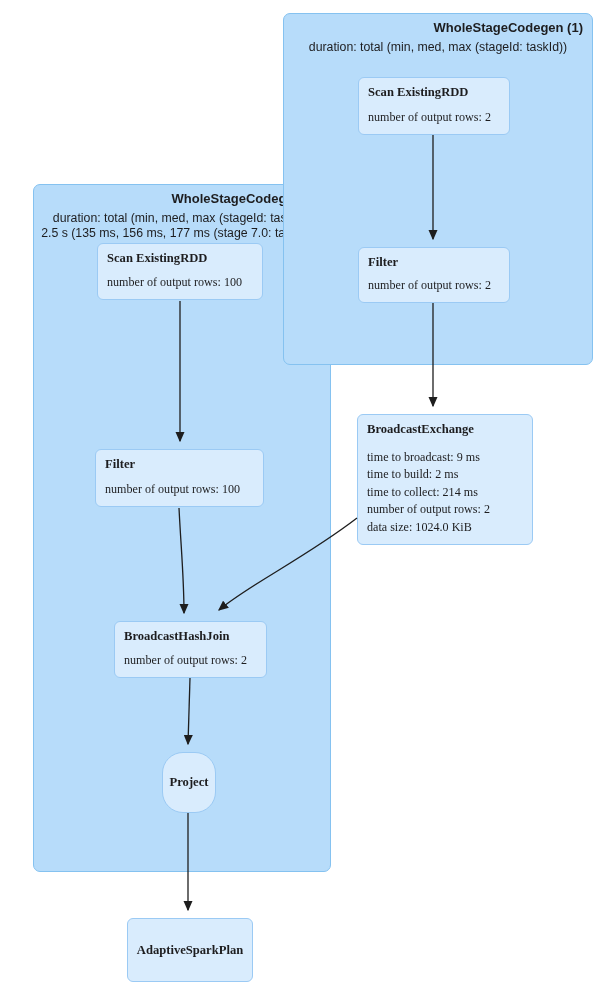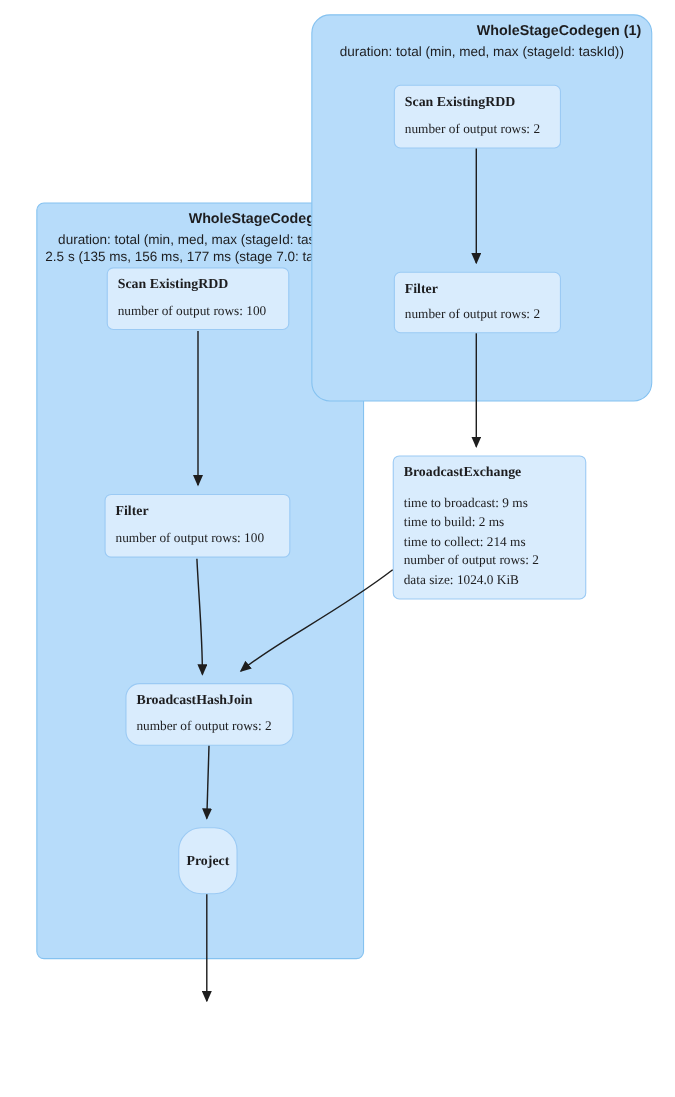--- a/index.html
+++ b/index.html
@@ -86,21 +86,21 @@
 <div id="stage">
 
   <div class="cluster" style="left:33px;top:184px;width:298px;height:688px;">
     <div class="cluster-title">WholeStageCodegen (2)</div>
     <div class="cluster-duration">
       <div>duration: total (min, med, max (stageId: taskId))</div>
       <div>2.5 s (135 ms, 156 ms, 177 ms (stage 7.0: task 36))</div>
     </div>
   </div>
 
-  <div class="cluster" style="left:283px;top:13px;width:310px;height:352px;border-radius:17px;">
+  <div class="cluster" style="left:283px;top:13px;width:310px;height:352px;">
     <div class="cluster-title">WholeStageCodegen (1)</div>
     <div class="cluster-duration">
       <div>duration: total (min, med, max (stageId: taskId))</div>
     </div>
   </div>
 
   <div class="node" style="left:358px;top:77px;width:152px;height:58px;">
     <div class="node-title">Scan ExistingRDD</div>
     <div class="node-metrics">
       <div>number of output rows: 2</div>
@@ -132,31 +132,34 @@
     </div>
   </div>
 
   <div class="node" style="left:95px;top:449px;width:169px;height:58px;">
     <div class="node-title">Filter</div>
     <div class="node-metrics">
       <div>number of output rows: 100</div>
     </div>
   </div>
 
-  <div class="node" style="left:114px;top:621px;width:153px;height:57px;border-radius:13px;">
+  <div class="node" style="left:114px;top:621px;width:153px;height:57px;">
     <div class="node-title">BroadcastHashJoin</div>
     <div class="node-metrics">
       <div>number of output rows: 2</div>
     </div>
   </div>
 
   <div class="node center" style="left:162px;top:752px;width:54px;height:61px;border-radius:21px;">
     <div class="node-title">Project</div>
   </div>
 
+  <div class="node center" style="left:127px;top:918px;width:126px;height:64px;">
+    <div class="node-title">AdaptiveSparkPlan</div>
+  </div>
 
   <svg id="edges" width="614" height="997" viewBox="0 0 614 997">
     <defs>
       <marker id="arrow" viewBox="0 0 8 7" refX="7" refY="3.5" markerWidth="8" markerHeight="7" orient="auto-start-reverse">
         <path d="M0,0 L8,3.5 L0,7 Z" fill="var(--arrow)"></path>
       </marker>
     </defs>
     <g fill="none" stroke="var(--arrow)" stroke-width="1.3">
       <path d="M433 135 L433 239" marker-end="url(#arrow)"></path>
       <path d="M433 303 L433 406" marker-end="url(#arrow)"></path>

